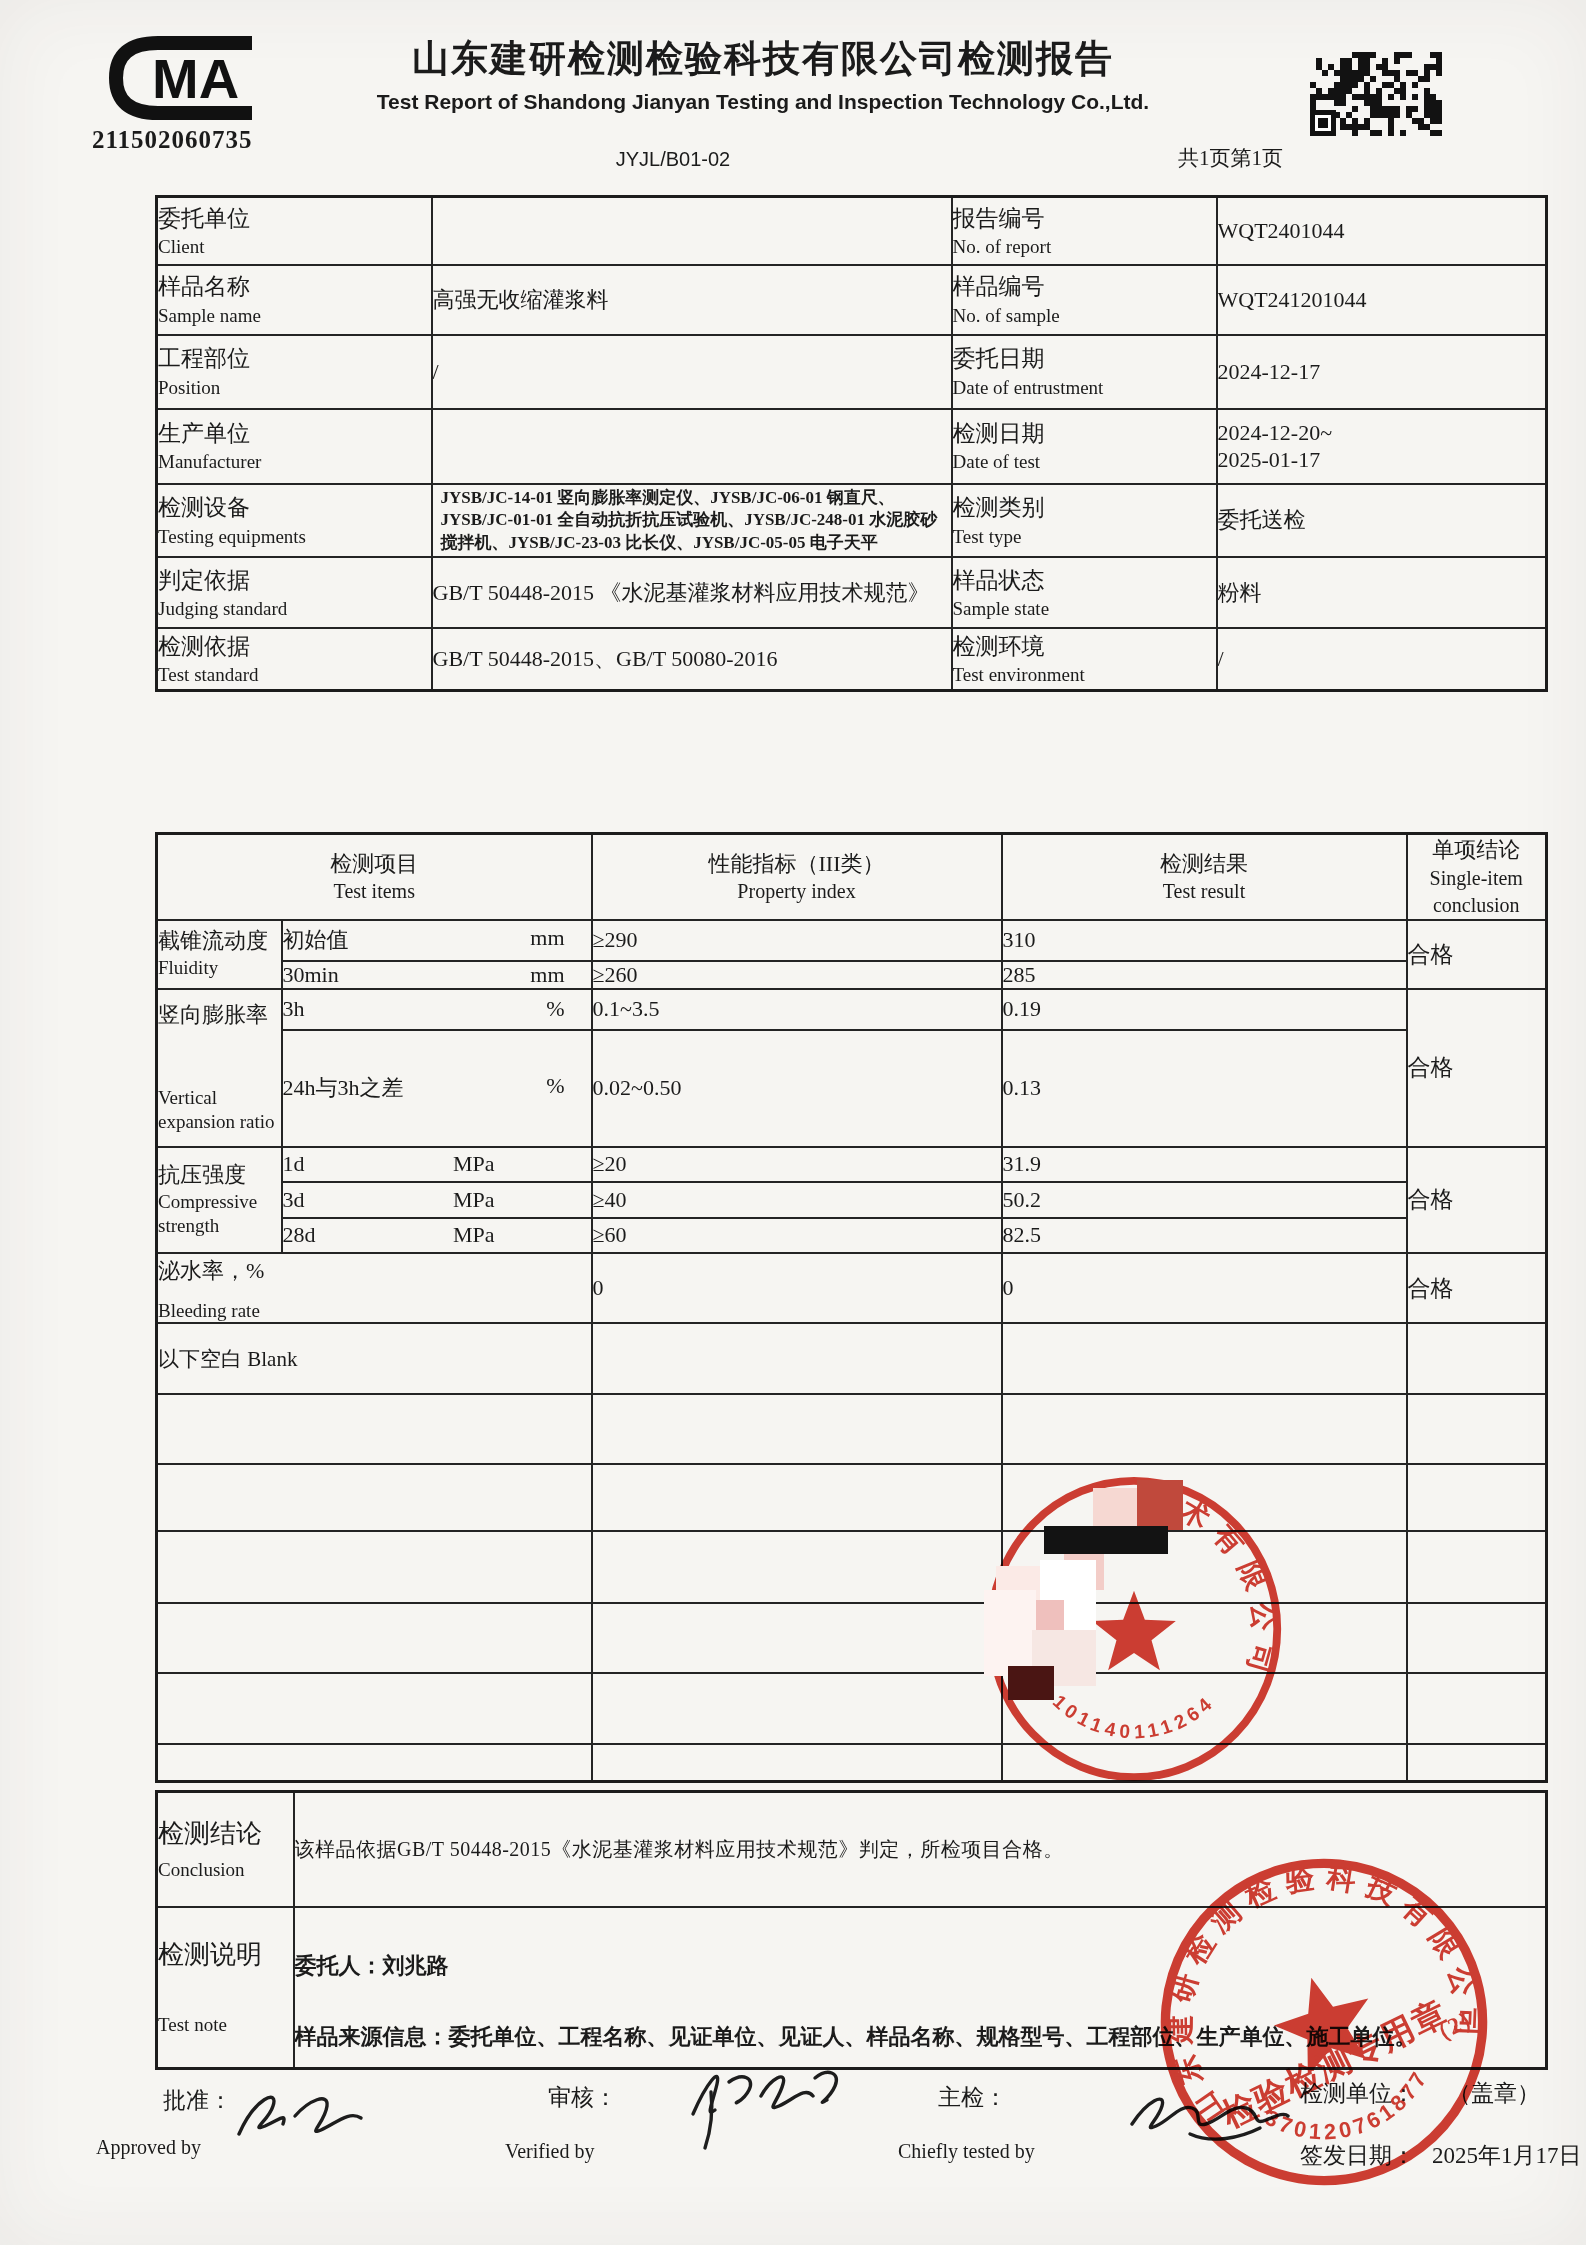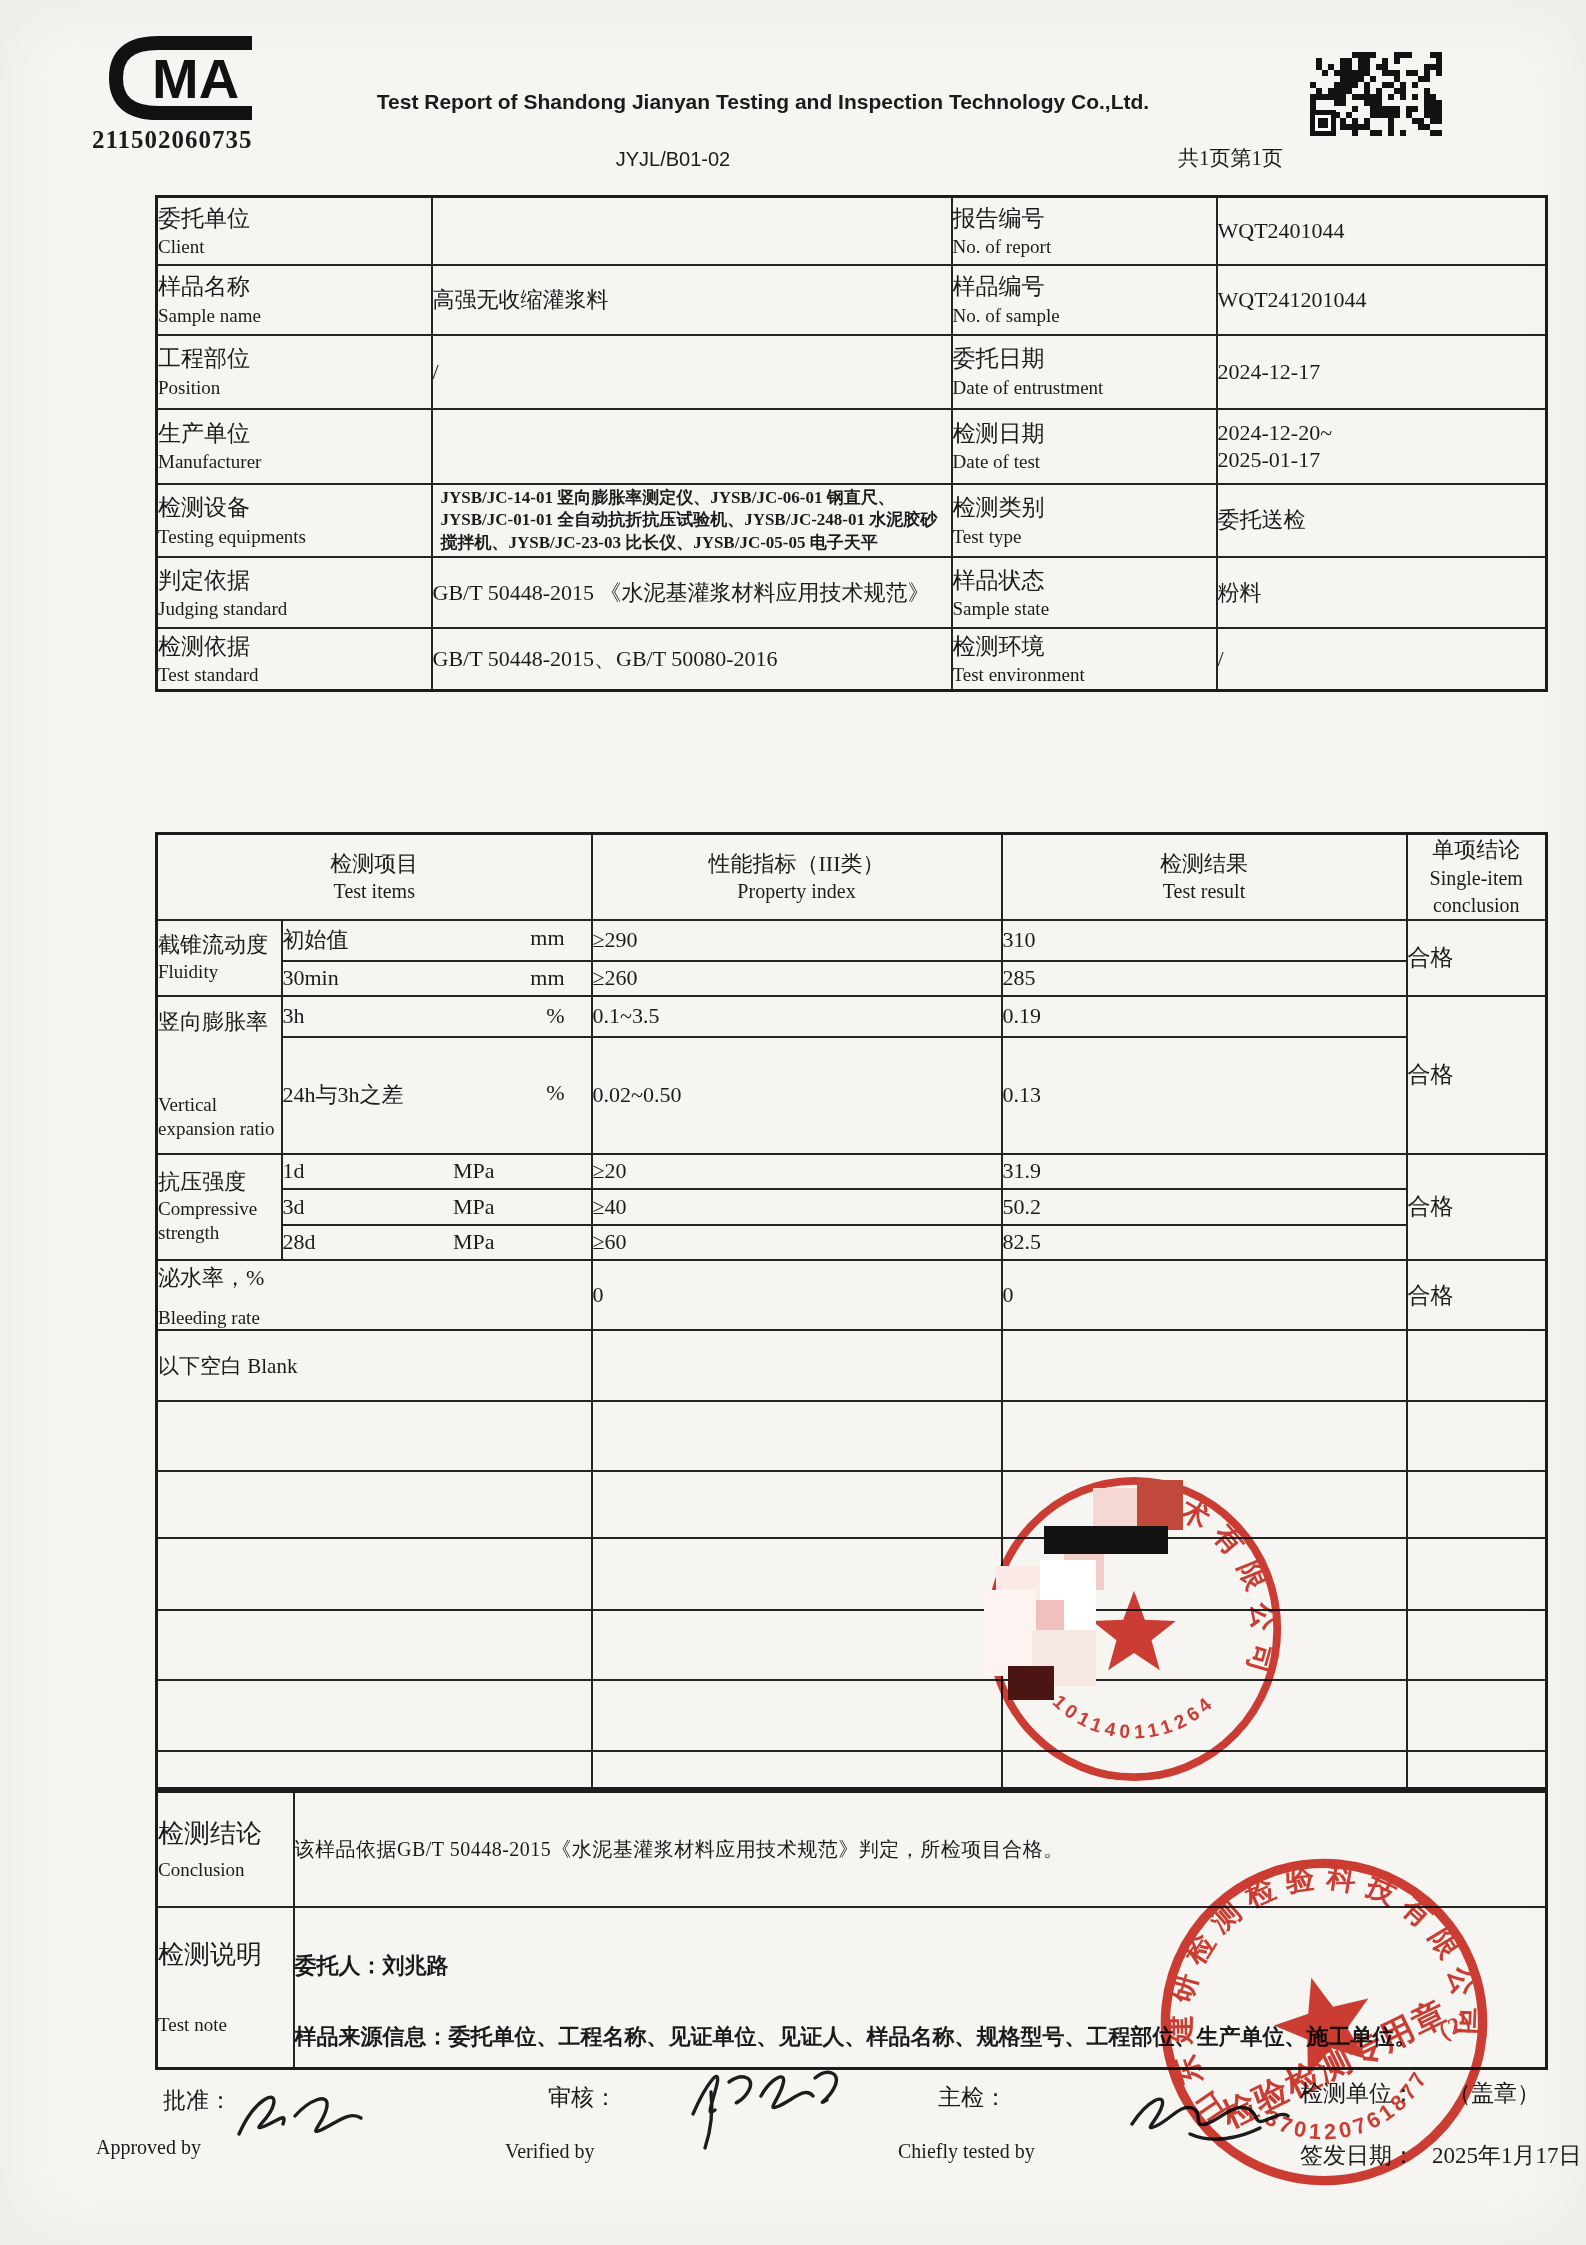--- a/index.html
+++ b/index.html
@@ -80,20 +80,21 @@
 <body>
 
 <div id="page">
 
   <svg class="cma" viewBox="0 0 175 100">
     <path d="M152,15 H58 Q16,15 16,50 Q16,85 58,85 H152" fill="none" stroke="#111" stroke-width="14" stroke-linecap="butt"></path>
     <text x="52" y="70" font-family="Liberation Sans, DejaVu Sans, sans-serif" font-size="56" font-weight="bold" fill="#111" letter-spacing="0">MA</text>
   </svg>
   <div class="cma-number">211502060735</div>
 
+  <div class="title-zh">山东建研检测检验科技有限公司检测报告</div>
   <div class="title-en">Test Report of Shandong Jianyan Testing and Inspection Technology Co.,Ltd.</div>
   <div class="form-code">JYJL/B01-02</div>
   <div class="page-info">共1页第1页</div>
   <div class="qr" id="qr">
       <i style="background: transparent;"></i>
       <i style="background: transparent;"></i>
       <i style="background: transparent;"></i>
       <i style="background: transparent;"></i>
       <i style="background: transparent;"></i>
       <i style="background: transparent;"></i>
@@ -531,21 +532,21 @@
             <div class="cellflex">
               <div class="zh">截锥流动度</div>
               <div class="en">Fluidity</div>
             </div>
           </td>
       <td class="item"><span>初始值</span><span class="unit">mm</span></td>
       <td class="idx">≥290</td>
       <td class="res">310</td>
       <td class="con" rowspan="2">合格</td>
     </tr>
-    <tr style="height:35px">
+    <tr style="height:28px">
       <td class="item"><span>30min</span><span class="unit">mm</span></td>
       <td class="idx">≥260</td>
       <td class="res">285</td>
     </tr>
     <tr style="height:41px">
       <td class="grp" rowspan="2">
             <div class="cellflex" style="justify-content:center;">
               <div class="zh">竖向膨胀率</div>
               <div class="en" style="margin-top:56px">Vertical expansion ratio</div>
             </div>

